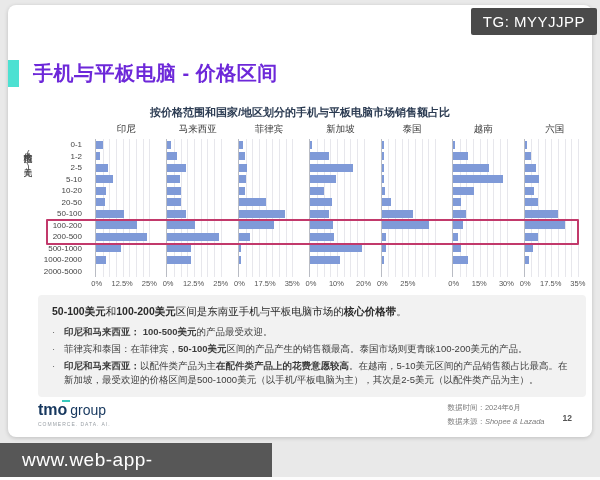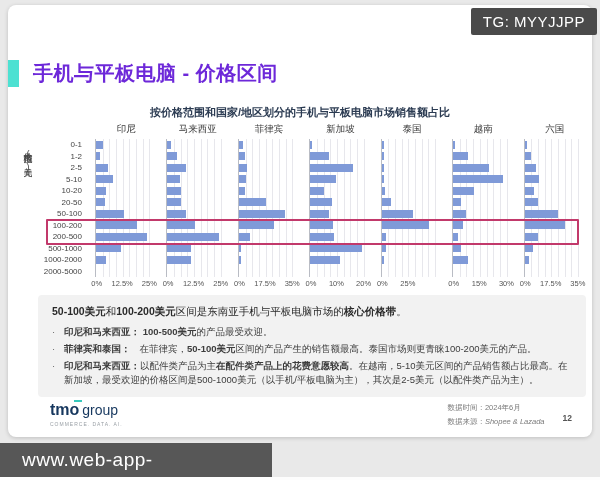--- a/index.html
+++ b/index.html
@@ -37,21 +37,21 @@
   .y-axis-title { position:absolute; left:13px; top:140px; height:130px; writing-mode:vertical-rl;
                   text-orientation:upright; font-size:9px; color:#444; letter-spacing:1px; }
 
   .insights { position:absolute; left:30px; top:290px; width:548px; height:102px;
               background:#f2f2f2; border-radius:4px; padding:9px 14px; }
   .insight-headline { font-size:10.5px; color:#2a2a2a; margin-bottom:6px; line-height:1.4; }
   .bullet { font-size:9.5px; color:#3c3c3c; line-height:1.5; margin-bottom:3px; display:flex; }
   .bullet-marker { width:12px; flex:none; color:#666; }
   .bullet-text { flex:1; }
 
-  .footer { position:absolute; left:30px; right:20px; top:396px; display:flex; justify-content:space-between;margin-left:12px; }
+  .footer { position:absolute; left:30px; right:20px; top:396px; display:flex; justify-content:space-between; }
   .logo { position:relative; }
   .logo-main { font-size:16px; font-weight:bold; color:#16375e; }
   .logo-suffix { font-size:14px; font-weight:normal; color:#16375e; margin-left:3px; }
   .logo-accent { position:absolute; left:24px; top:-1px; width:8px; height:2px; background:#37c9bc; }
   .logo-sub { font-size:5px; color:#9aa0a6; letter-spacing:1px; margin-top:2px; }
   .meta { display:flex; align-items:flex-start; column-gap:18px; }
   .meta-lines { font-size:7.5px; color:#7a7a7a; line-height:1.8; text-align:left; }
   .meta-value { font-style:italic; }
   .page-num { font-size:8.5px; font-weight:bold; color:#555; margin-top:12px; }
 
@@ -451,21 +451,21 @@
 
   <div class="insights">
     <div class="insight-headline"><span style="font-weight: bold;">50-100美元</span><span style="font-weight: normal;">和</span><span style="font-weight: bold;">100-200美元</span><span style="font-weight: normal;">区间是东南亚手机与平板电脑市场的</span><span style="font-weight: bold;">核心价格带</span><span style="font-weight: normal;">。</span></div>
     <div id="bullets">
         <div class="bullet">
           <span class="bullet-marker">·</span>
           <span class="bullet-text"><span style="font-weight: bold;">印尼和马来西亚：</span><span style="font-weight: normal;"> </span><span style="font-weight: bold;">100-500美元</span><span style="font-weight: normal;">的产品最受欢迎。</span></span>
         </div>
         <div class="bullet">
           <span class="bullet-marker">·</span>
-          <span class="bullet-text"><span style="font-weight: bold;">菲律宾和泰国：</span><span style="font-weight: normal; margin-left: 9px;">在菲律宾，</span><span style="font-weight: bold;">50-100美元</span><span style="font-weight: normal;">区间的产品产生的销售额最高。泰国市场则更青睐100-200美元的产品。</span></span>
+          <span class="bullet-text"><span style="font-weight: normal;">菲律宾和泰国：</span><span style="font-weight: normal;">在菲律宾，</span><span style="font-weight: bold;">50-100美元</span><span style="font-weight: normal;">区间的产品产生的销售额最高。泰国市场则更青睐100-200美元的产品。</span></span>
         </div>
         <div class="bullet">
           <span class="bullet-marker">·</span>
           <span class="bullet-text"><span style="font-weight: bold;">印尼和马来西亚：</span><span style="font-weight: normal;">以配件类产品为主</span><span style="font-weight: bold;">在配件类产品上的花费意愿较高</span><span style="font-weight: normal;">。在越南，5-10美元区间的产品销售额占比最高。在新加坡，最受欢迎的价格区间是500-1000美元（以手机/平板电脑为主），其次是2-5美元（以配件类产品为主）。</span></span>
         </div>
       </div>
   </div>
 
   <div class="footer">
     <div class="logo">

